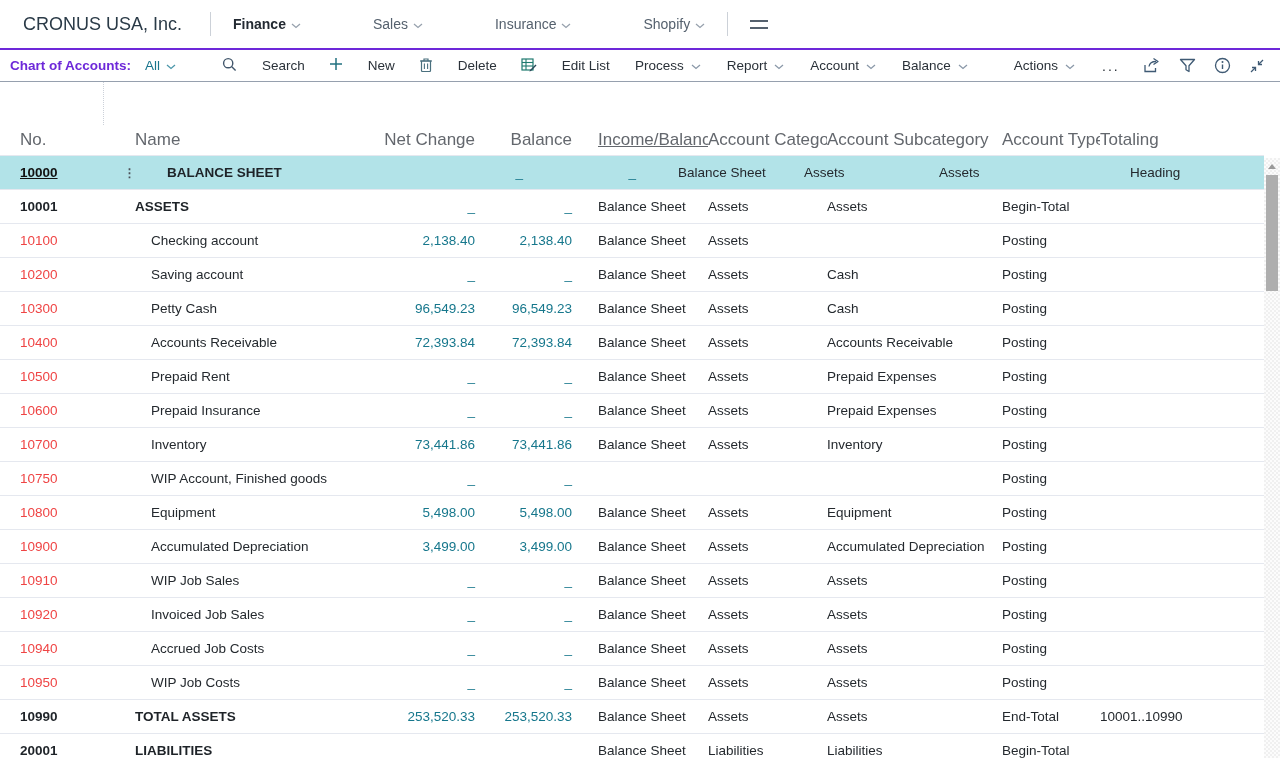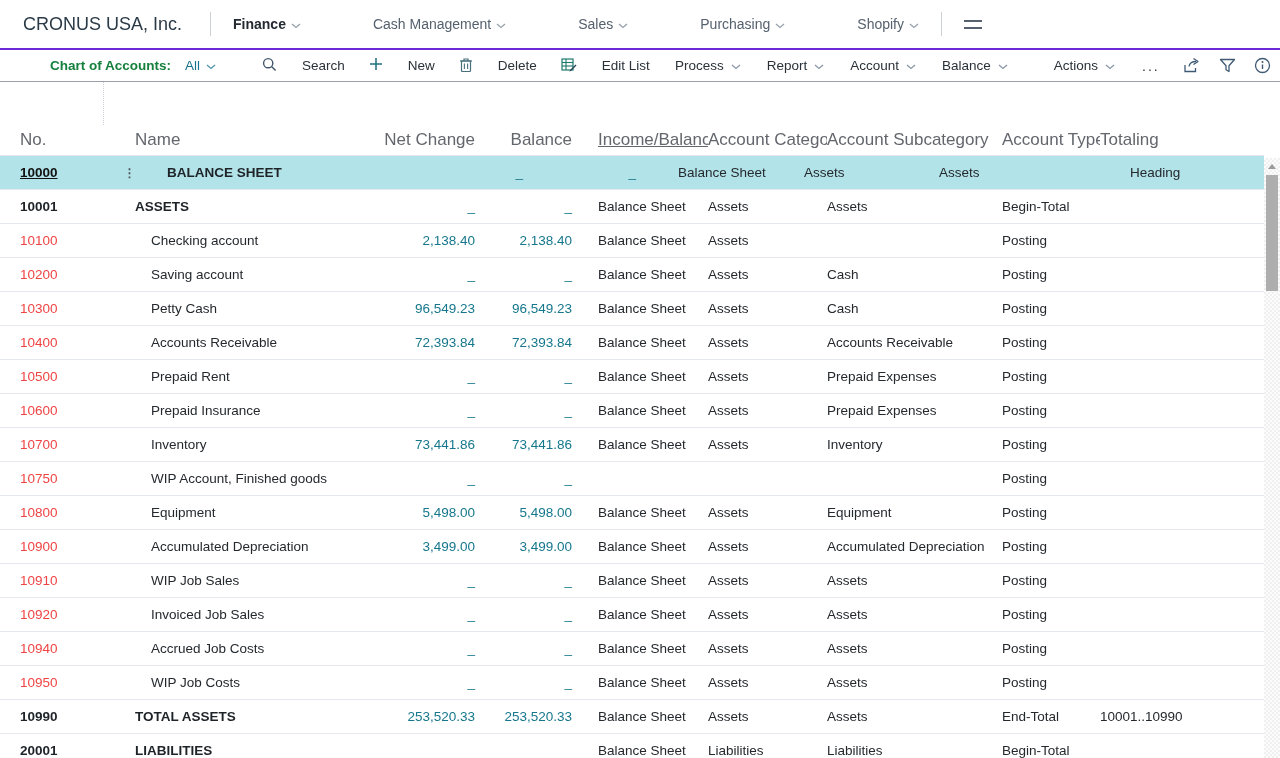--- a/index.html
+++ b/index.html
@@ -14,21 +14,21 @@
   .nav { display: flex; align-items: center; gap: 48px; }
   .nav-item { display: flex; align-items: center; gap: 5px; font-size: 14px; color: #55616e;
     padding: 6px 12px; cursor: pointer; white-space: nowrap; }
   .nav-item.active { color: #232a32; font-weight: 700; }
   .hamburger { display: flex; flex-direction: column; gap: 5px; margin-left: 12px; cursor: pointer; }
   .hamburger span { width: 18px; height: 2px; background: #55616e; display: block; }
 
   
   .actionbar { height: 32px; display: flex; align-items: center; padding: 0 14px 0 10px;
     border-bottom: 1px solid #96a0ae; background: #fff; font-size: 13.5px; color: #2a3139; }
-  .page-title { font-weight: 700; color: #15803d; margin-right: 14px; white-space: nowrap; margin-left: 40px; }
+  .page-title { font-weight: 700; color: #6d28d9; margin-right: 14px; white-space: nowrap; }
   .filter-all { display: flex; align-items: center; gap: 6px; color: #17748c; margin-right: 14px; cursor: pointer; }
   .ab-btn { display: flex; align-items: center; gap: 25px; padding: 4px 12px; cursor: pointer; white-space: nowrap; color: #2a3139; }
   .ab-menu { display: flex; align-items: center; gap: 7px; padding: 4px 13px; cursor: pointer; white-space: nowrap; }
   .spacer { flex: 1; }
   .overflow-dots { letter-spacing: 2px; color: #2a3139; padding: 0 14px; cursor: pointer; font-size: 14px; }
   .icon-btn { padding: 3px 9px; cursor: pointer; display: flex; align-items: center; }
   .chev { display: inline-block; }
 
   
   .grid-wrap { position: relative; width: 1264px; }
@@ -74,33 +74,27 @@
   <div class="company">CRONUS USA, Inc.</div>
   <div class="vdiv"></div>
   <nav class="nav">
     <div class="nav-item active">
       <span>Finance</span>
       <span class="chev"><svg width="10" height="6">
             <path d="M1 1l4 3.4L9 1" stroke="#97a1ad" fill="none" stroke-width="1.3"></path>
           </svg></span>
     </div>
     <div class="nav-item">
-      <span>Cash Management</span>
-      <span class="chev"><svg width="10" height="6">
-            <path d="M1 1l4 3.4L9 1" stroke="#97a1ad" fill="none" stroke-width="1.3"></path>
-          </svg></span>
-    </div>
-    <div class="nav-item">
       <span>Sales</span>
       <span class="chev"><svg width="10" height="6">
             <path d="M1 1l4 3.4L9 1" stroke="#97a1ad" fill="none" stroke-width="1.3"></path>
           </svg></span>
     </div>
     <div class="nav-item">
-      <span>Purchasing</span>
+      <span>Insurance</span>
       <span class="chev"><svg width="10" height="6">
             <path d="M1 1l4 3.4L9 1" stroke="#97a1ad" fill="none" stroke-width="1.3"></path>
           </svg></span>
     </div>
     <div class="nav-item">
       <span>Shopify</span>
       <span class="chev"><svg width="10" height="6">
             <path d="M1 1l4 3.4L9 1" stroke="#97a1ad" fill="none" stroke-width="1.3"></path>
           </svg></span>
     </div>

